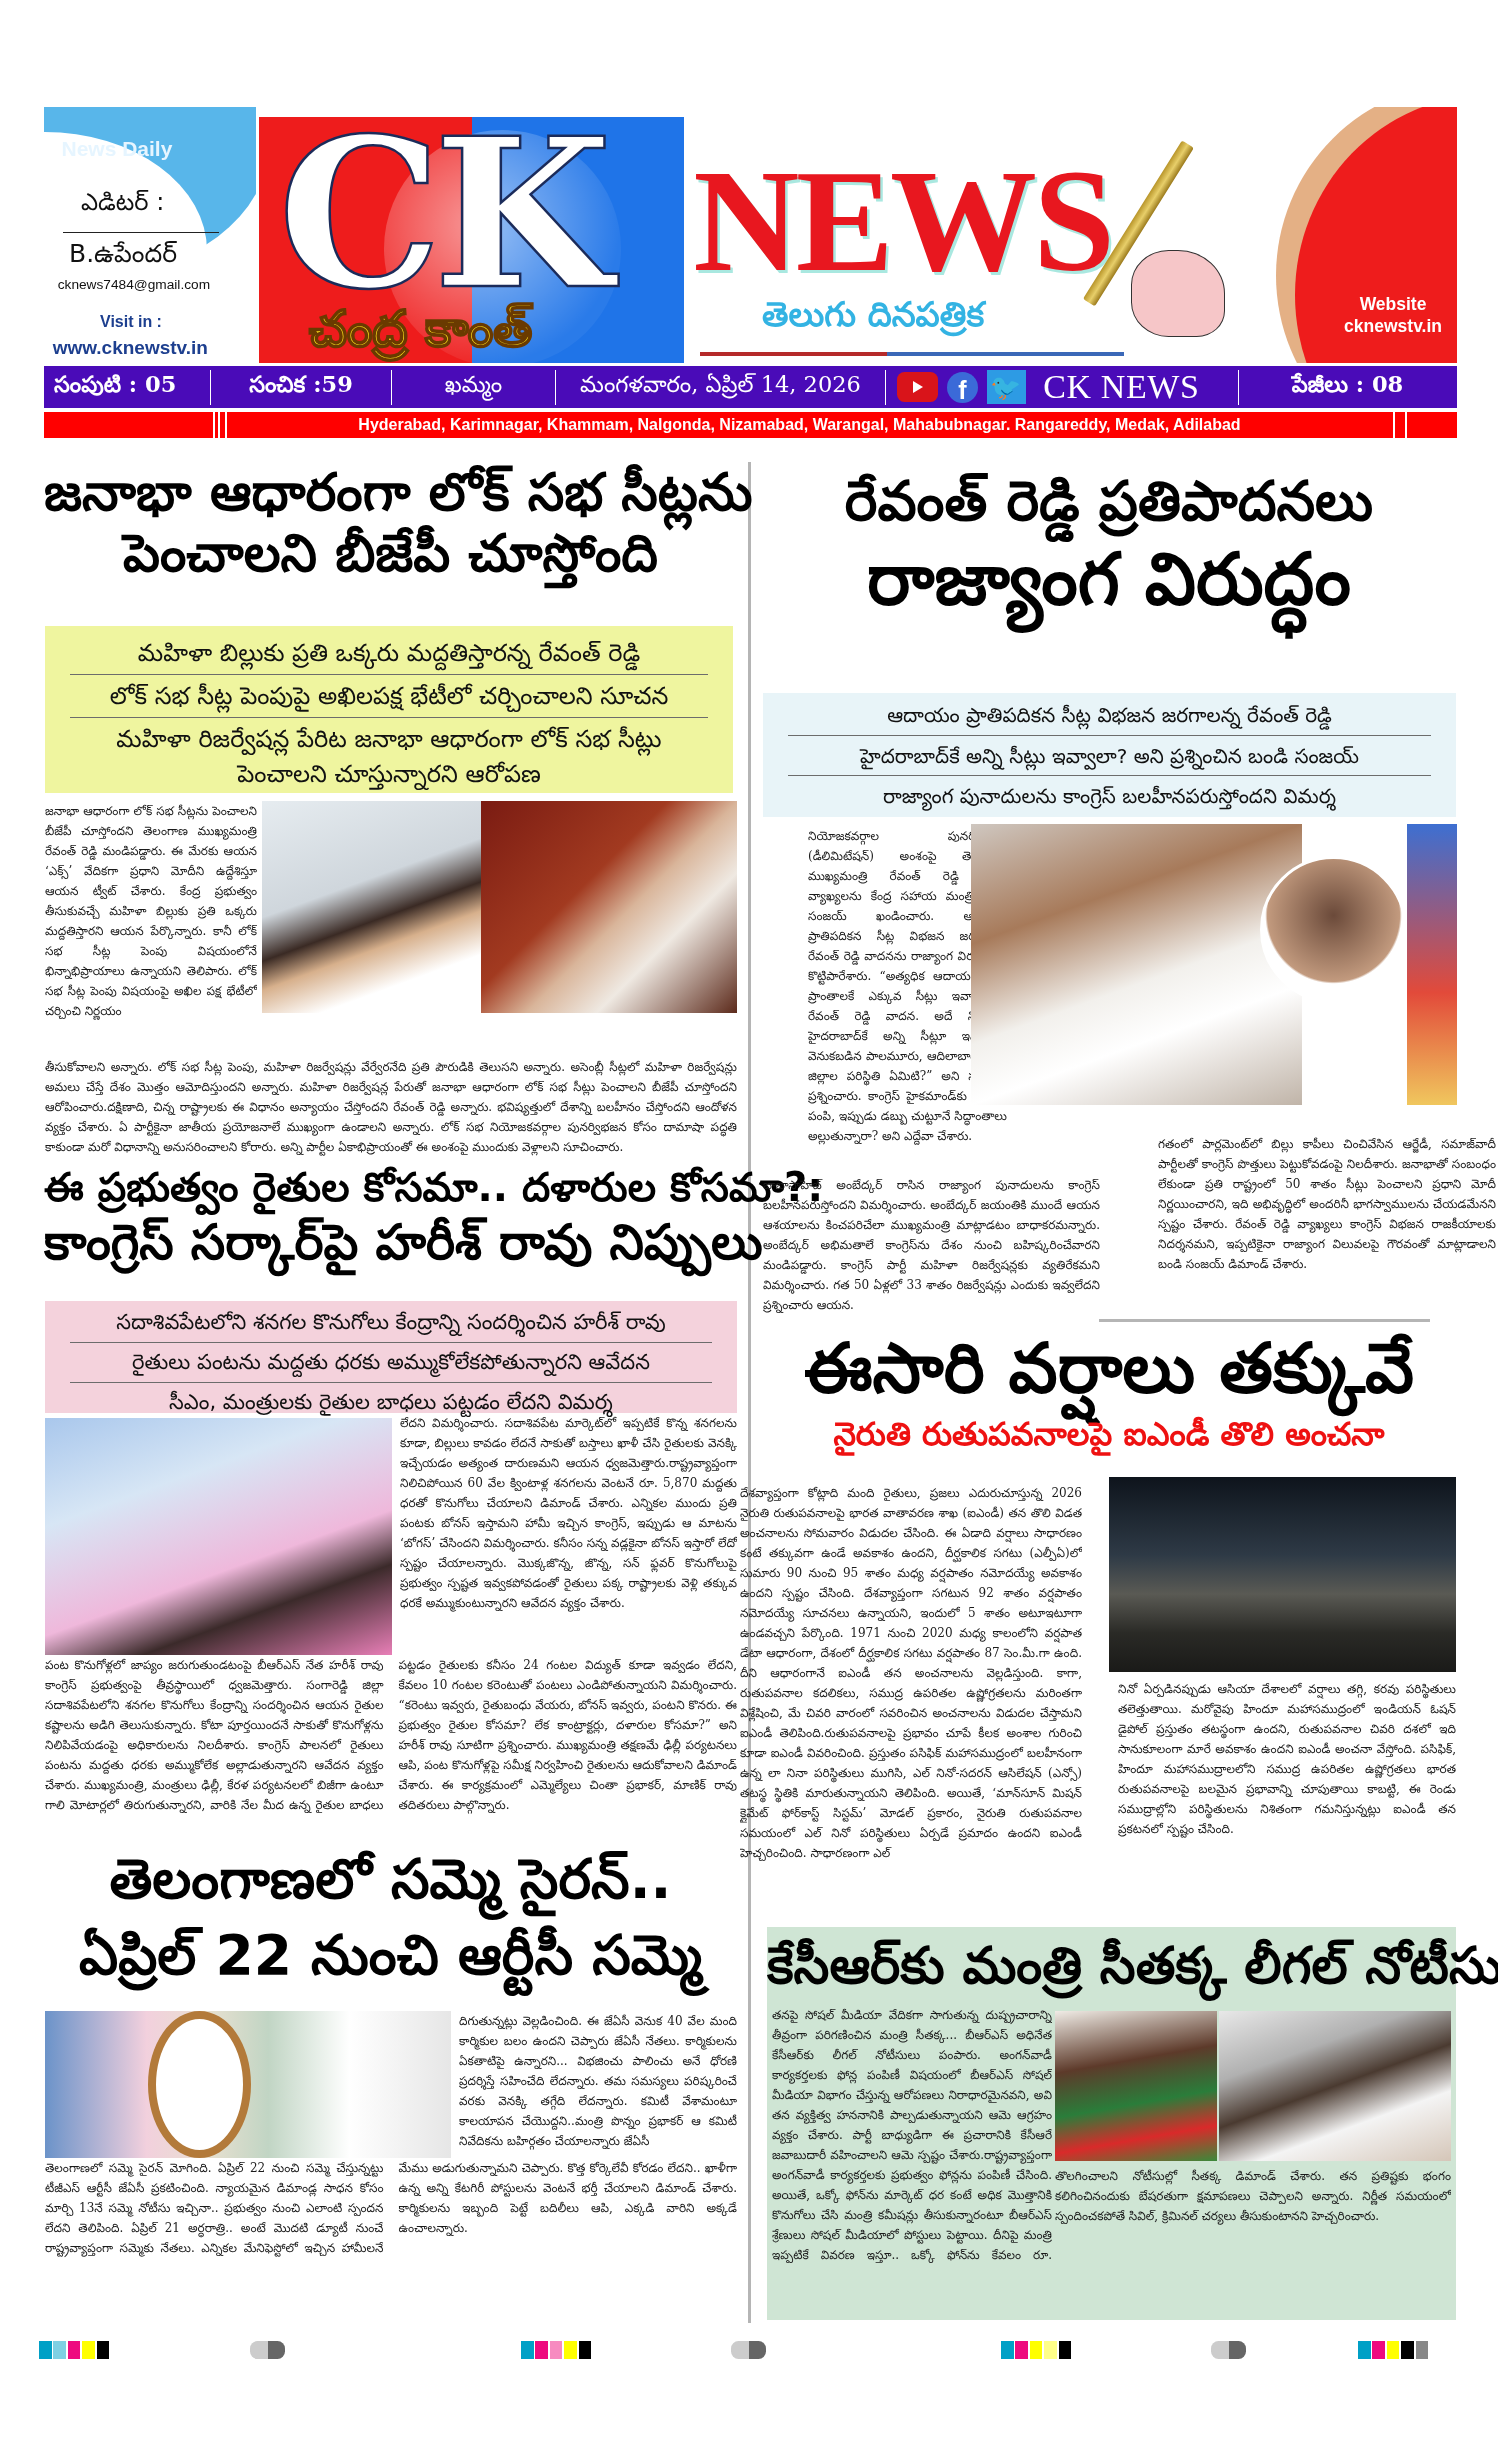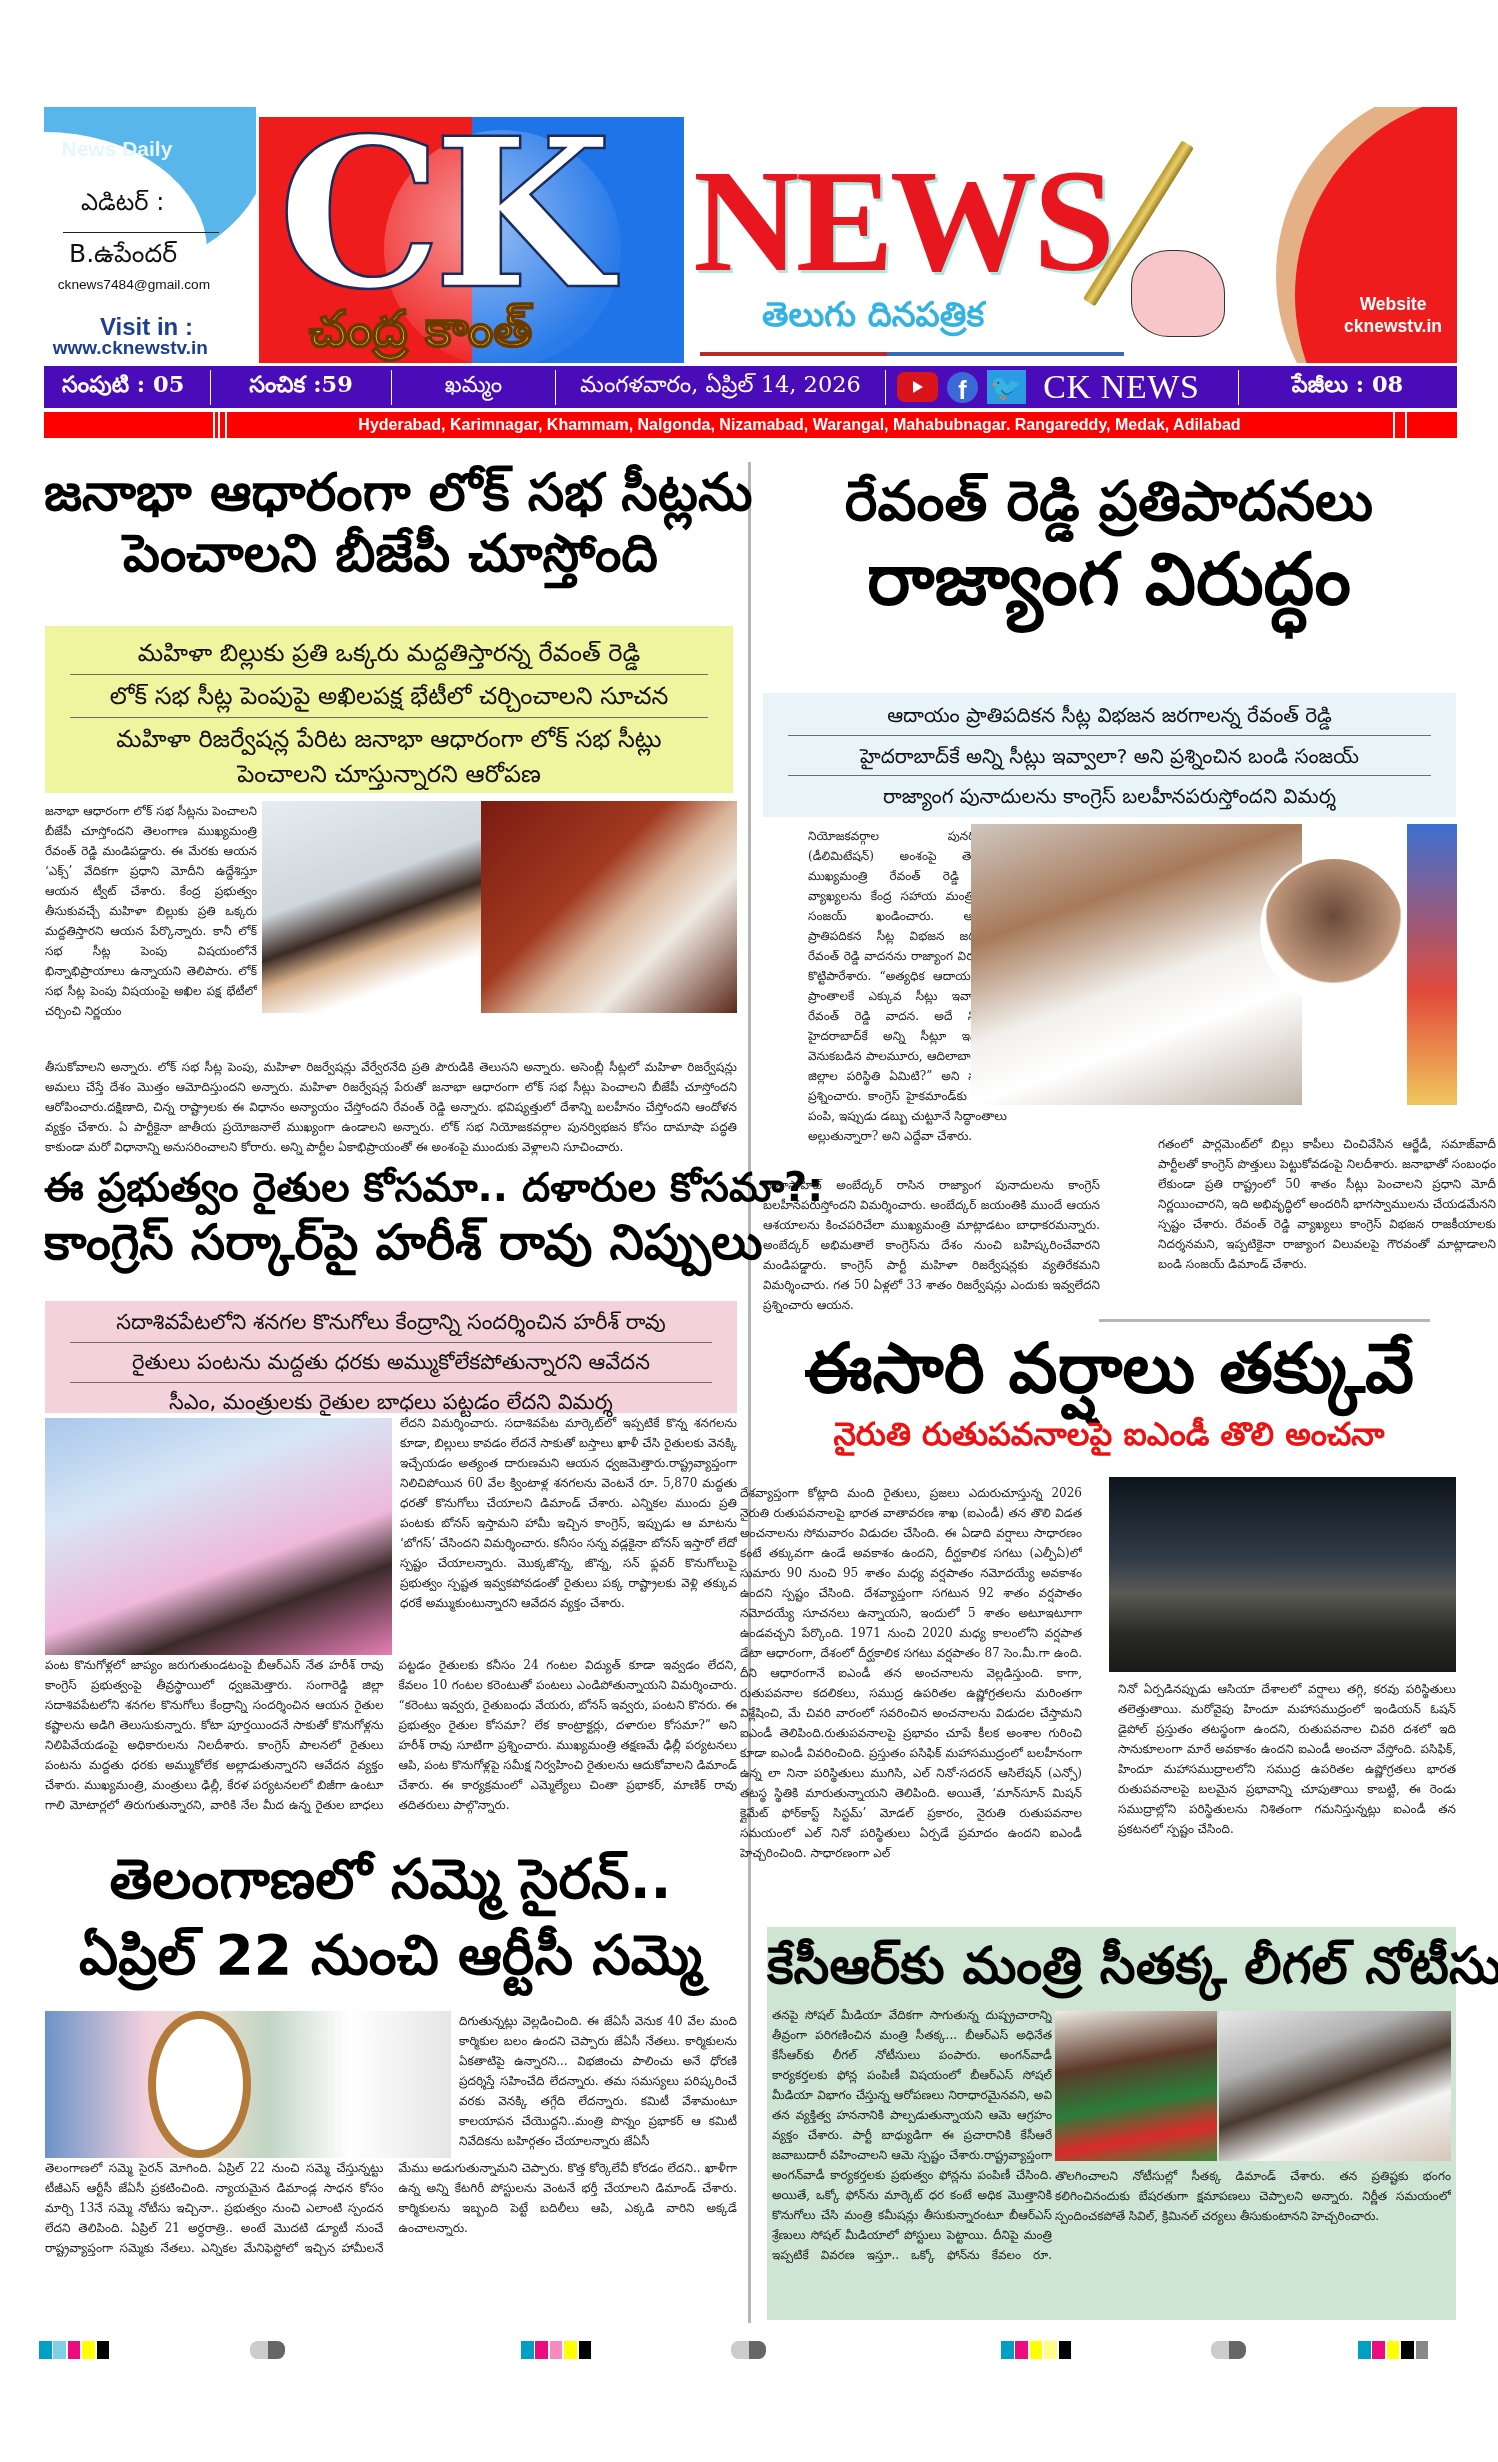--- a/index.html
+++ b/index.html
@@ -9,21 +9,21 @@
   
   .masthead { position: absolute; left: 44px; top: 107px; width: 1413px; height: 256px; }
   .mh-left { position: absolute; left: 0; top: 0; width: 212px; height: 256px; background: #ffffff; overflow: hidden; }
   .mh-left .swoosh { position: absolute; left: -125px; top: -94px; width: 350px; height: 262px; border-radius: 50%; background: #58b6ea; }
   .mh-left .swoosh2 { position: absolute; left: -162px; top: 25px; width: 325px; height: 237px; border-radius: 50%; background: #ffffff; }
   .mh-left .news-daily { position: absolute; left: 17.5px; top: 30px; color: #e6f5ff; font-family: "Liberation Sans", sans-serif; font-weight: bold; font-size: 21px; }
   .mh-left .editor-label { position: absolute; left: 37px; top: 81px; font-size: 24px; color: #111; }
   .mh-left .editor-rule { position: absolute; left: 19px; top: 125px; width: 156px; height: 1.2px; background: #222; }
   .mh-left .editor-name { position: absolute; left: 25px; top: 132px; font-size: 25px; color: #111; }
   .mh-left .email { position: absolute; left: 13.7px: top: 0; font-family: "Liberation Sans", sans-serif; font-size: 13.7px; color: #111; top: 170px; left: 13.7px; }
-  .mh-left .visit { position: absolute; left: 56px; top: 206px; font-family: "Liberation Sans", sans-serif; font-weight: bold; font-size: 24px; color: #1d3f8f; }
+  .mh-left .visit { position: absolute; left: 56px; top: 206px; font-family: "Liberation Sans", sans-serif; font-weight: bold; font-size: 16px; color: #1d3f8f; }
   .mh-left .url { position: absolute; left: 8.7px; top: 230px; font-family: "Liberation Sans", sans-serif; font-weight: bold; font-size: 19px; color: #1d3f8f; }
 
   .mh-logo { position: absolute; left: 215px; top: 10px; width: 425px; height: 246px; overflow: hidden; }
   .mh-logo .red { position: absolute; left: 0; top: 0; width: 50%; height: 100%; background: #ee1c1c; }
   .mh-logo .blue { position: absolute; right: 0; top: 0; width: 50%; height: 100%; background: #1f74e8; }
   .mh-logo .globe { position: absolute; left: 125px; top: 12.5px; width: 237px; height: 237px; border-radius: 50%; background: radial-gradient(circle at 40% 40%, rgba(255,255,255,0.55), rgba(255,255,255,0.05) 70%); }
   .mh-logo .ck { position: absolute; left: 19px; top: -6.2px; font-family: "DejaVu Serif", serif; font-weight: bold; font-size: 206px; letter-spacing: -8.7px; color: #ffffff; -webkit-text-stroke: 2.5px #1b2b5a; line-height: 1; }
   .mh-logo .chandra { position: absolute; left: 50px; top: 187px; font-size: 50px; font-weight: bold; color: #ffe31a; -webkit-text-stroke: 1.9px #6a3a00; line-height: 1; }
 
   .mh-news { position: absolute; left: 643px; top: 0; width: 437px; height: 256px; }
@@ -37,21 +37,21 @@
   .mh-pen .hand { position: absolute; left: 0; top: 106px; width: 94px; height: 87px; background: #f6c6c8; border-radius: 40% 50% 30% 40%; border: 1.2px solid #333; }
 
   .mh-right { position: absolute; right: 0; top: 0; width: 206px; height: 256px; overflow: hidden; }
   .mh-right .ring { position: absolute; left: 25px; top: -25px; width: 387px; height: 387px; border-radius: 50%; background: #e4b085; }
   .mh-right .fill { position: absolute; left: 44px; top: -12.5px; width: 387px; height: 400px; border-radius: 50%; background: #ee1c1c; }
   .mh-right .website { position: absolute; right: 15px; top: 187px; font-family: "Liberation Sans", sans-serif; font-weight: bold; font-size: 17.5px; color: #fff; text-align: center; line-height: 1.25; }
 
   
   .infobar { position: absolute; left: 44px; top: 366px; width: 1413px; height: 42px; background: #4a0bb8; display: flex; align-items: center; color: #fff; }
   .infobar .cell { height: 35px; display: flex; align-items: center; justify-content: center; font-family: "DejaVu Serif", serif; font-weight: bold; font-size: 22.5px; border-right: 1.9px solid #fff; white-space: nowrap; }
-  .infobar .c1 { width: 167px; justify-content: flex-start; padding-left: 18px; }
+  .infobar .c1 { width: 167px; justify-content: flex-start; padding-left: 10px; }
   .infobar .c2 { width: 181px; }
   .infobar .c3 { width: 164px; font-weight: normal; }
   .infobar .c4 { width: 330px; font-weight: normal; }
   .infobar .c5 { width: 353px; justify-content: flex-start; padding-left: 11.2px; gap: 8.7px; }
   .infobar .c6 { width: 217px; border-right: none; justify-content: center; gap: 11.2px; }
   .yt { width: 41px; height: 30px; background: #d9141a; border-radius: 7.5px; display: flex; align-items: center; justify-content: center; }
   .yt span { width: 0; height: 0; border-left: 10px solid #fff; border-top: 6.2px solid transparent; border-bottom: 6.2px solid transparent; }
   .fb { width: 31px; height: 31px; border-radius: 50%; background: #3b6ad8; color: #fff; font-family: "Liberation Sans", sans-serif; font-weight: bold; font-size: 25px; display: flex; align-items: flex-end; justify-content: center; line-height: 1; }
   .tw { width: 39px; height: 34px; background: #2d9be4; color: #fff; font-size: 25px; display: flex; align-items: center; justify-content: center; }
   .cknews-brand { font-family: "Liberation Serif", serif; font-weight: normal; font-size: 34px; color: #ffffff; letter-spacing: 0.6px; margin-left: 9px; }

